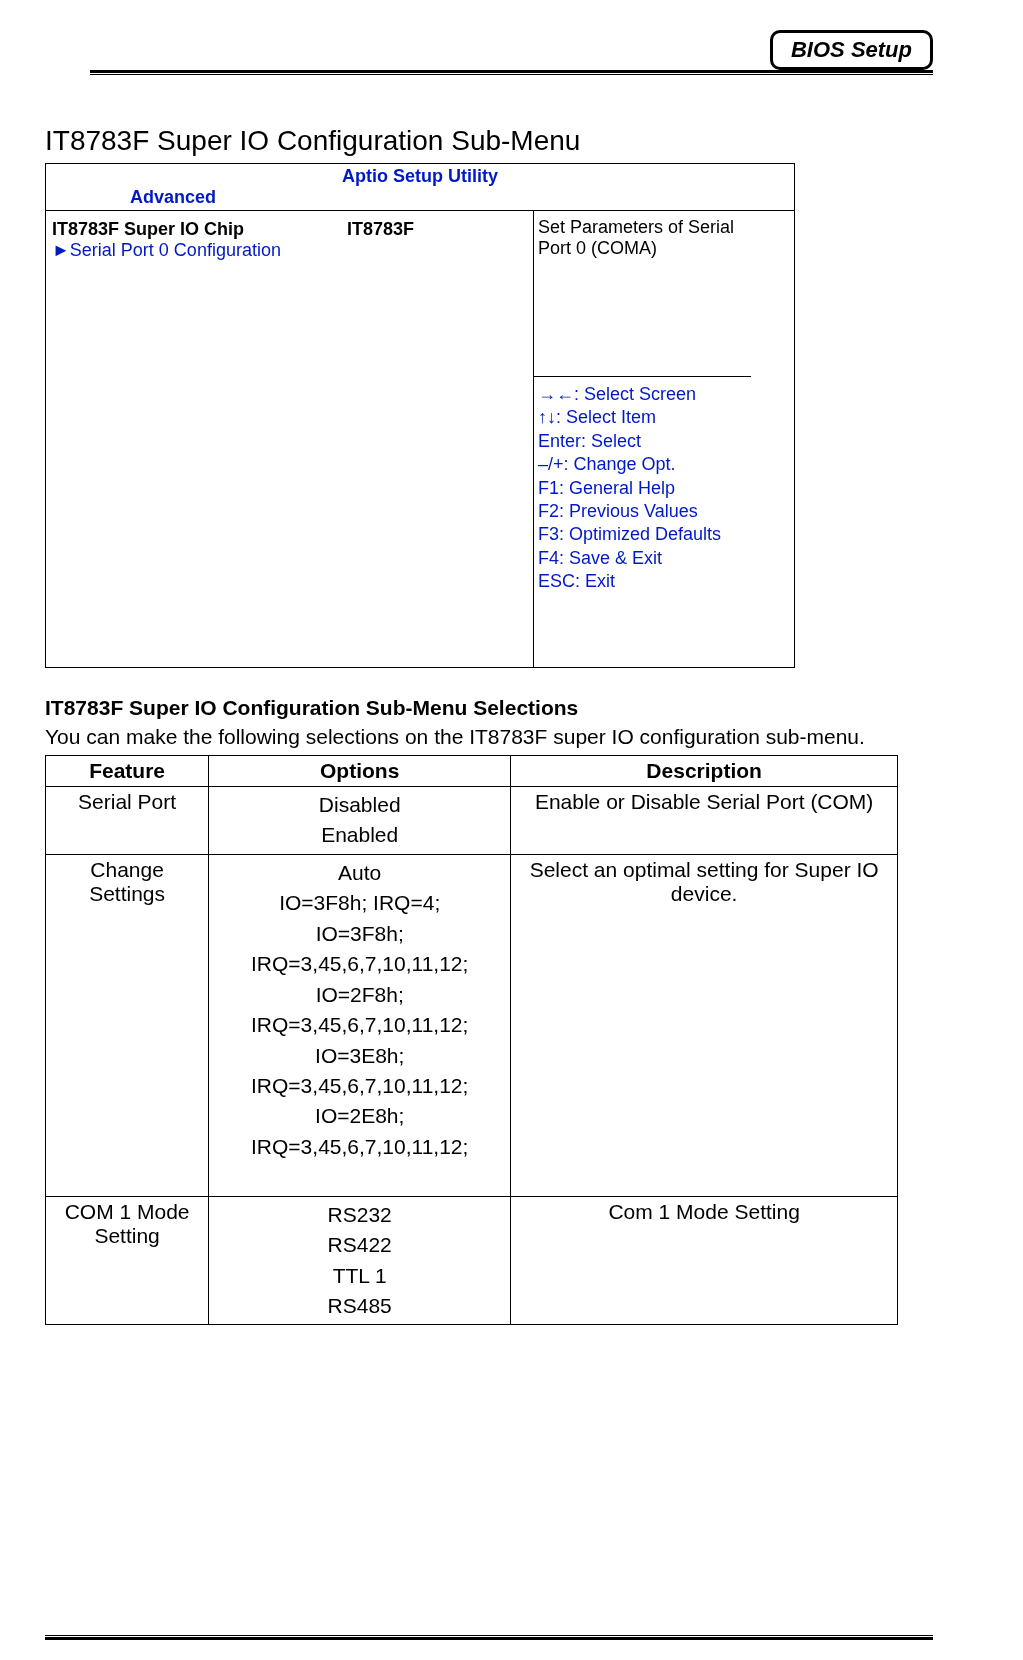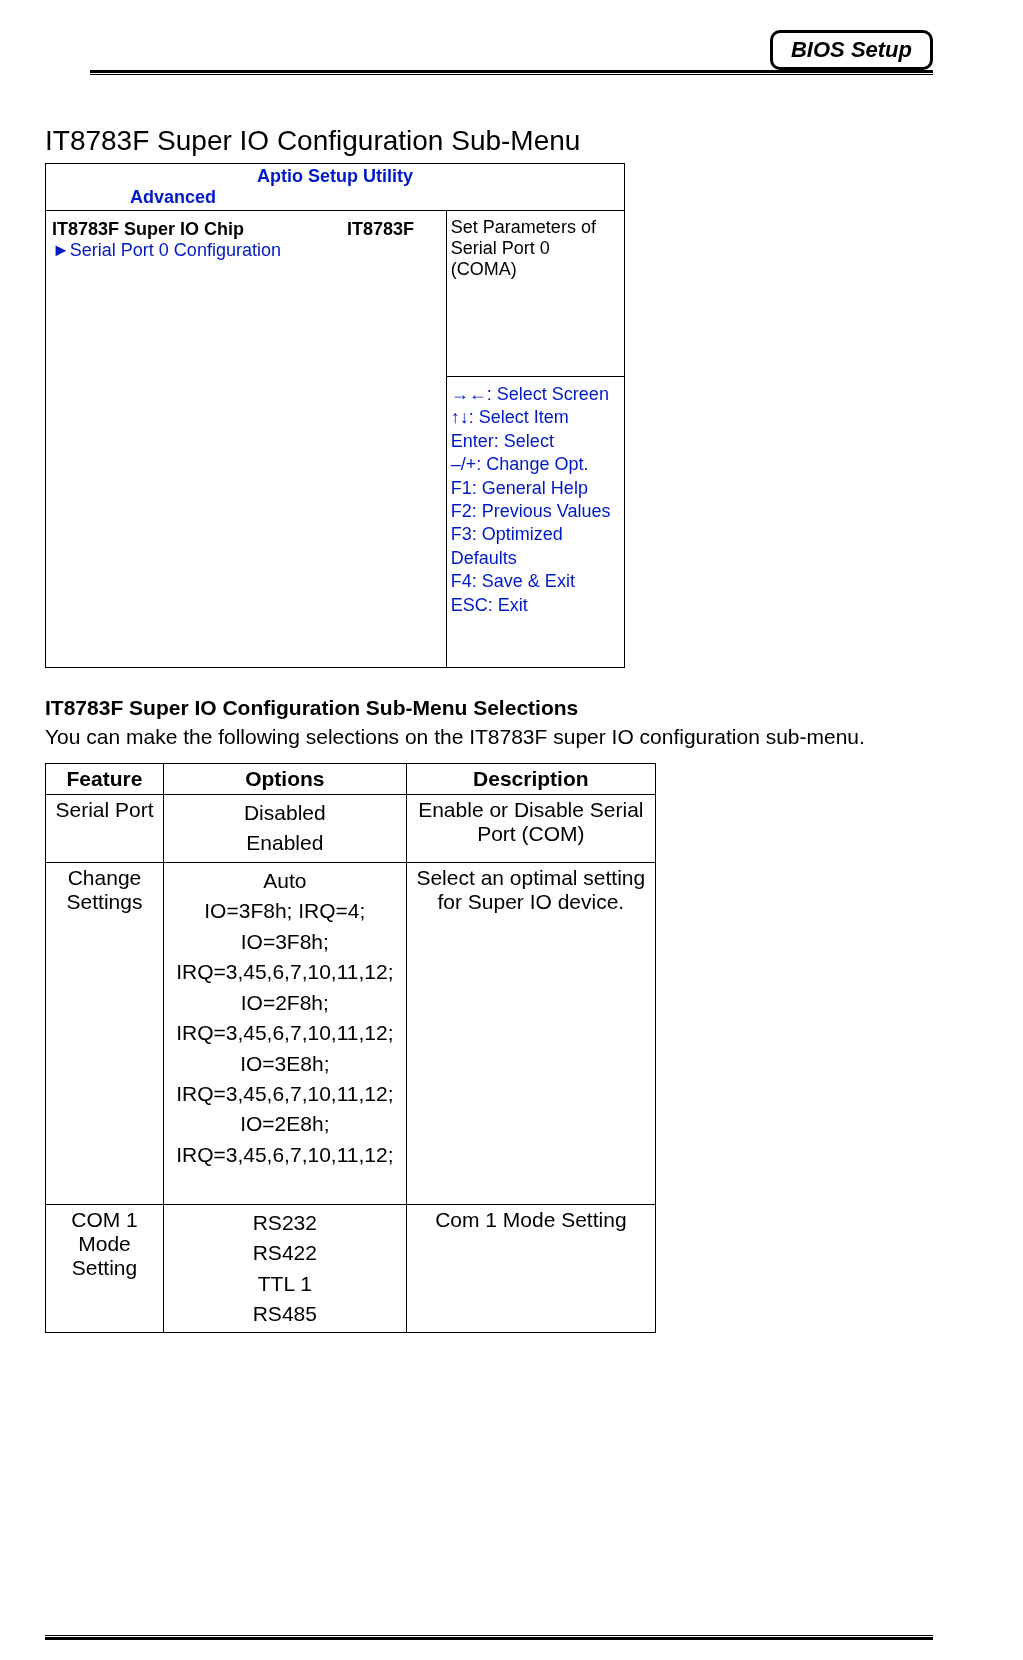--- a/index.html
+++ b/index.html
@@ -38,21 +38,21 @@
     .content {
       padding: 50px 90px 0 45px;
     }
     .page-title {
       font-size: 28px;
       font-weight: normal;
       margin-bottom: 6px;
     }
     .bios-box {
       border: 1px solid #000;
-      width: 580px;
+      width: 750px;
       font-size: 18px;
       border-collapse: collapse;
     }
     .bios-header {
       border-bottom: 1px solid #000;
       padding: 2px 6px;
     }
     .bios-header .util {
       text-align: center;
       color: #0019c6;
@@ -100,25 +100,25 @@
     .sub-section {
       margin-top: 28px;
     }
     .sub-title {
       font-weight: bold;
       font-size: 21px;
       margin-bottom: 5px;
     }
     .sub-desc {
       font-size: 21px;
-      margin-bottom: 14px;
+      margin-bottom: 6px;
     }
     table.sel-table {
       border-collapse: collapse;
-      width: 611px;
+      width: 853px;
       font-size: 21px;
       padding-left: 21px;
     }
     table.sel-table th, table.sel-table td {
       border: 1px solid #000;
       padding: 3px 6px;
       vertical-align: top;
       text-align: center;
     }
     table.sel-table th {

